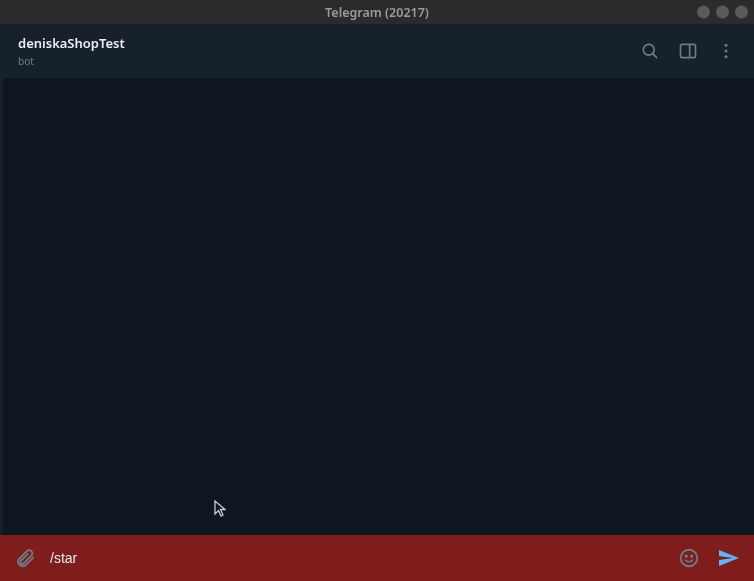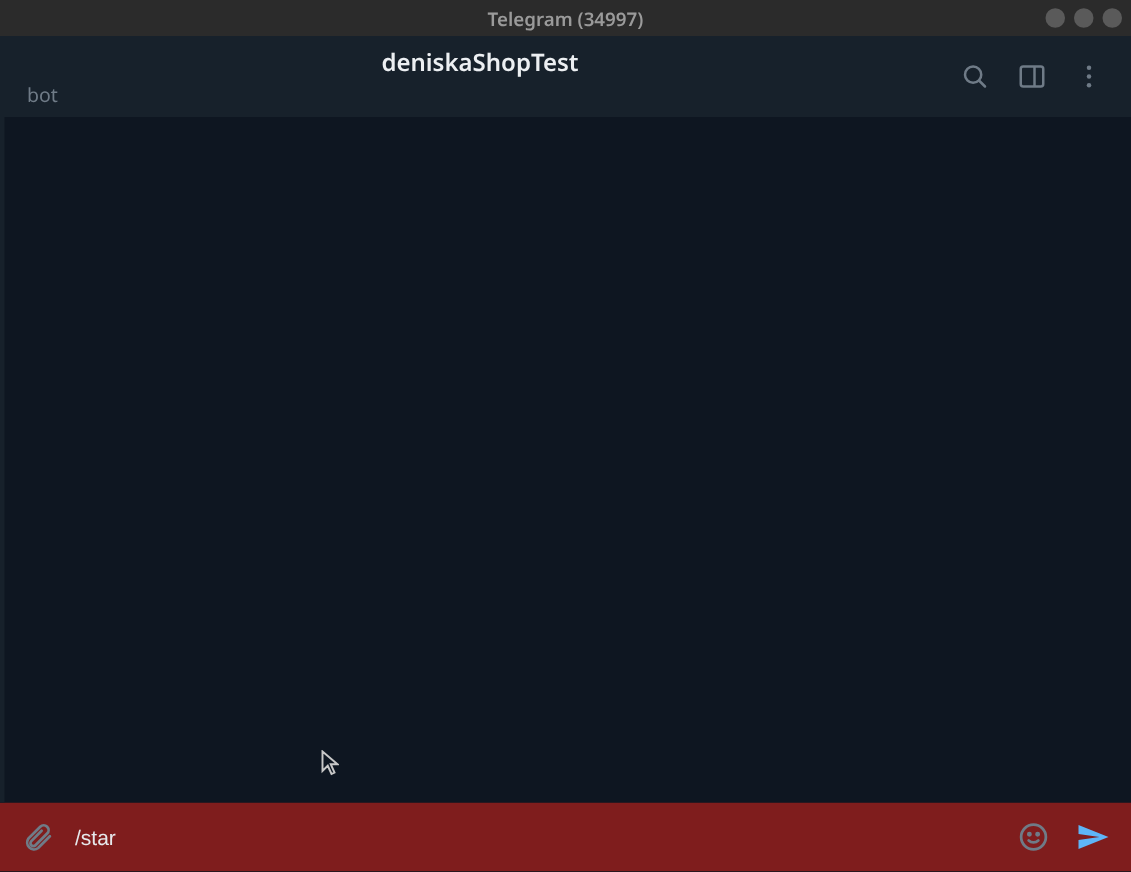--- a/index.html
+++ b/index.html
@@ -31,27 +31,26 @@
   .chat-header {
     height: 54px;
     background: #17212b;
     display: flex;
     align-items: center;
     padding: 0 18px;
     color: #e9e9e9;
   }
   .chat-header .title-block { flex: 1; display: flex; flex-direction: column; }
   .chat-header .title-block .chat-title {
-    font-size: 16px;
+    font-size: 13px;
     font-weight: 600;
     color: #eceff2;
-    text-align: center;
   }
   .chat-header .title-block .chat-subtitle {
-    font-size: 13px;
+    font-size: 10px;
     color: #6f7b87;
     margin-top: 2px;
   }
   .chat-header .hicon {
     color: #6f7b87;
     margin-left: 18px;
     display: flex;
     align-items: center;
     cursor: pointer;
   }
@@ -92,21 +91,21 @@
     margin: 0 14px;
   }
   .input-bar .msg-input::placeholder { color: #6f7b87; }
   .input-bar .send { color: #5eb5f7; margin-left: 16px; }
   svg { display: block; }
 </style>
 </head>
 <body>
 
 <div class="titlebar">
-  <span>Telegram (34997)</span>
+  <span>Telegram (20217)</span>
   <div class="window-controls">
     <div class="dot"></div>
     <div class="dot"></div>
     <div class="dot"></div>
   </div>
 </div>
 
 <div class="chat-header">
   <div class="title-block">
     <span class="chat-title">deniskaShopTest</span>

